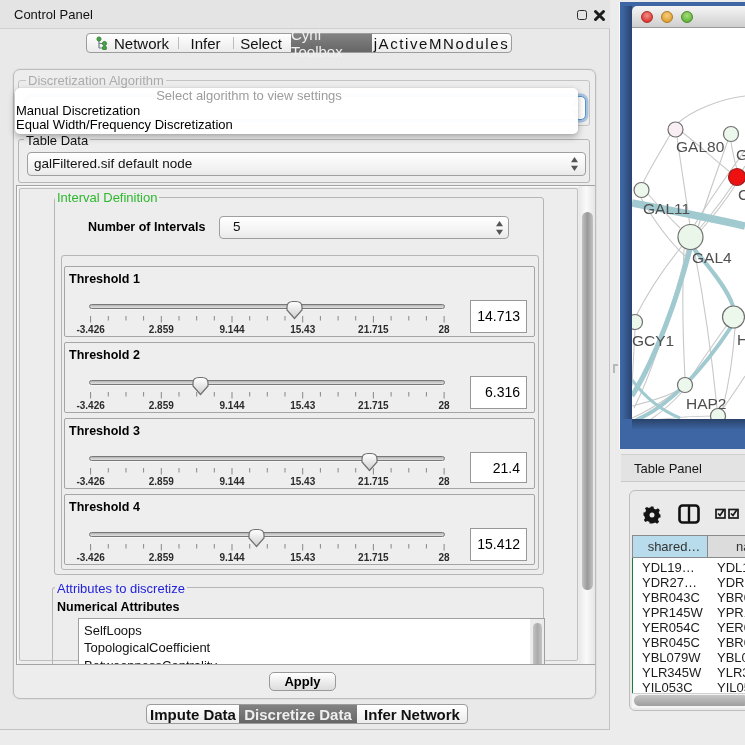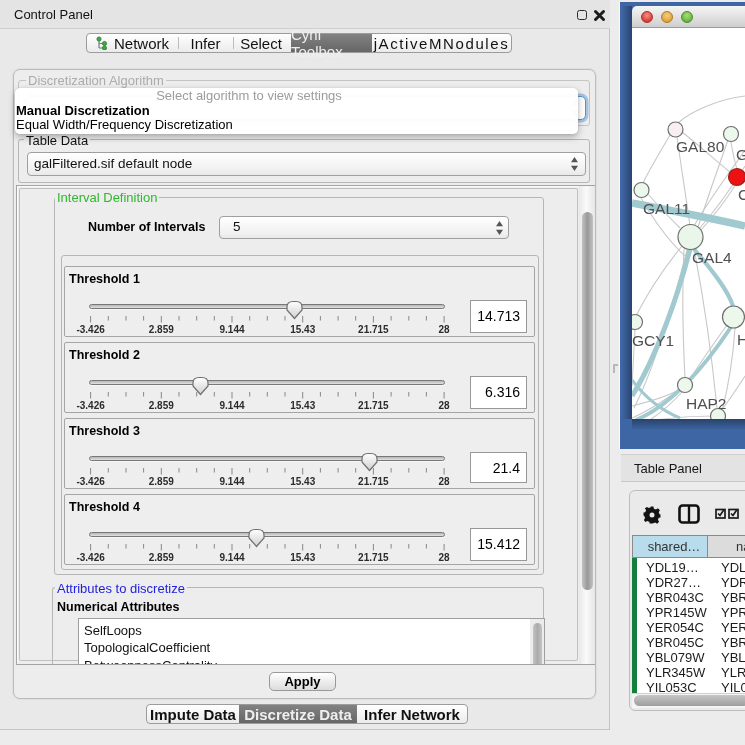--- a/index.html
+++ b/index.html
@@ -228,21 +228,21 @@
 <div class="ab" style="left:582px;top:212px;width:11px;height:378px;background:linear-gradient(90deg,#c2c2c2,#999999 50%,#c2c2c2);border-radius:5.5px;"></div>
 <div class="ab" style="left:269px;top:672px;width:67px;height:19px;background:linear-gradient(#ffffff,#dcdcdc);border:1px solid #999;border-radius:5px;text-align:center;font-size:13px;font-weight:bold;line-height:17px;color:#000;">Apply</div>
 <div class="ab" style="left:146px;top:704px;width:322px;height:20px;background:linear-gradient(#ffffff,#ebebeb);border:1px solid #9c9c9c;border-radius:4px;">
 <div class="seg" style="left:0;width:92px;font-weight:bold;">Impute Data</div>
 <div class="seg segd" style="left:92px;width:118px;font-weight:bold;">Discretize Data</div>
 <div class="seg" style="left:210px;width:110px;font-weight:bold;">Infer Network</div>
 </div>
 </div>
 <div class="ab" style="left:15px;top:88px;width:563px;height:46px;background:rgba(255,255,255,0.97);border-radius:5px;box-shadow:0 3px 7px rgba(0,0,0,0.3),0 0 1px rgba(0,0,0,0.2);"></div>
 <div class="ab" style="left:15px;top:88px;width:468px;height:14px;font-size:13px;color:#9d9d9d;text-align:center;">Select algorithm to view settings</div>
-<div class="ab" style="left:16px;top:103px;font-size:13px;font-weight:bold;color:#000;">Manual Discretization</div>
+<div class="ab" style="left:16px;top:103px;font-size:13px;font-weight:normal;color:#000;">Manual Discretization</div>
 <div class="ab" style="left:16px;top:117px;font-size:13px;color:#000;">Equal Width/Frequency Discretization</div>
 <div class="ab" style="left:619px;top:2px;width:1px;height:447px;background:#fafafa;"></div>
 <div class="ab" style="left:620px;top:2px;width:125px;height:447px;background:#3e66a4;"></div>
 <div class="ab" style="left:622px;top:6px;width:10px;height:413px;background:linear-gradient(90deg,rgba(15,25,45,0),rgba(15,25,45,0.45));"></div>
 <div class="ab" style="left:632px;top:6px;width:113px;height:22px;background:linear-gradient(#f5f5f5,#cfcfcf);border-bottom:1px solid #9a9a9a;border-top-left-radius:5px;"></div>
 <div class="ab" style="left:641px;top:11px;width:12px;height:12px;border-radius:50%;background:radial-gradient(circle at 50% 35%, #f38e8a, #d93831 75%);border:0.5px solid #b02c26;"></div>
 <div class="ab" style="left:661px;top:11px;width:12px;height:12px;border-radius:50%;background:radial-gradient(circle at 50% 35%, #f5cf7e, #e0a032 75%);border:0.5px solid #ad7c22;"></div>
 <div class="ab" style="left:681px;top:11px;width:12px;height:12px;border-radius:50%;background:radial-gradient(circle at 50% 35%, #a8dd7c, #62b53a 75%);border:0.5px solid #4a8a2c;"></div>
 <div class="ab" style="left:632px;top:28px;width:113px;height:391px;background:#fff;overflow:hidden;">
 <svg width="113" height="391" style="position:absolute;left:0;top:0;">
@@ -320,21 +320,21 @@
     <rect x="1" y="1.5" width="9" height="8.5" fill="none" stroke="#1a1a1a" stroke-width="1.7"></rect>
     <path d="M3,5.5 L5,7.5 L8.7,2" fill="none" stroke="#1a1a1a" stroke-width="1.7"></path>
   </svg>
 <svg class="ab" style="left:728px;top:508px;" width="11" height="11">
     <rect x="1" y="1.5" width="9" height="8.5" fill="none" stroke="#1a1a1a" stroke-width="1.7"></rect>
     <path d="M3,5.5 L5,7.5 L8.7,2" fill="none" stroke="#1a1a1a" stroke-width="1.7"></path>
   </svg>
 <div class="ab" style="left:632px;top:535px;width:84px;height:23px;background:#b9dcec;border:1px solid #8a8a8a;font-size:13px;color:#333;text-align:center;line-height:21px;">shared…</div>
 <div class="ab" style="left:707px;top:535px;width:60px;height:23px;background:#dcdcdc;border:1px solid #8a8a8a;"></div>
 <div class="ab" style="left:736px;top:539px;font-size:13px;color:#333;">name</div>
-<div class="ab" style="left:632px;top:558px;width:113px;height:135px;background:#fff;border-left:5px solid #15803d;overflow:hidden;">
+<div class="ab" style="left:632px;top:558px;width:113px;height:135px;background:#fff;border-left:1px solid #15803d;overflow:hidden;">
 <div class="row" style="left:9px;top:2.0px;">YDL19…</div>
 <div class="row" style="left:84px;top:2.0px;">YDL194W</div>
 <div class="row" style="left:9px;top:17.0px;">YDR27…</div>
 <div class="row" style="left:84px;top:17.0px;">YDR277C</div>
 <div class="row" style="left:9px;top:32.0px;">YBR043C</div>
 <div class="row" style="left:84px;top:32.0px;">YBR043C</div>
 <div class="row" style="left:9px;top:47.0px;">YPR145W</div>
 <div class="row" style="left:84px;top:47.0px;">YPR145W</div>
 <div class="row" style="left:9px;top:62.0px;">YER054C</div>
 <div class="row" style="left:84px;top:62.0px;">YER054C</div>

